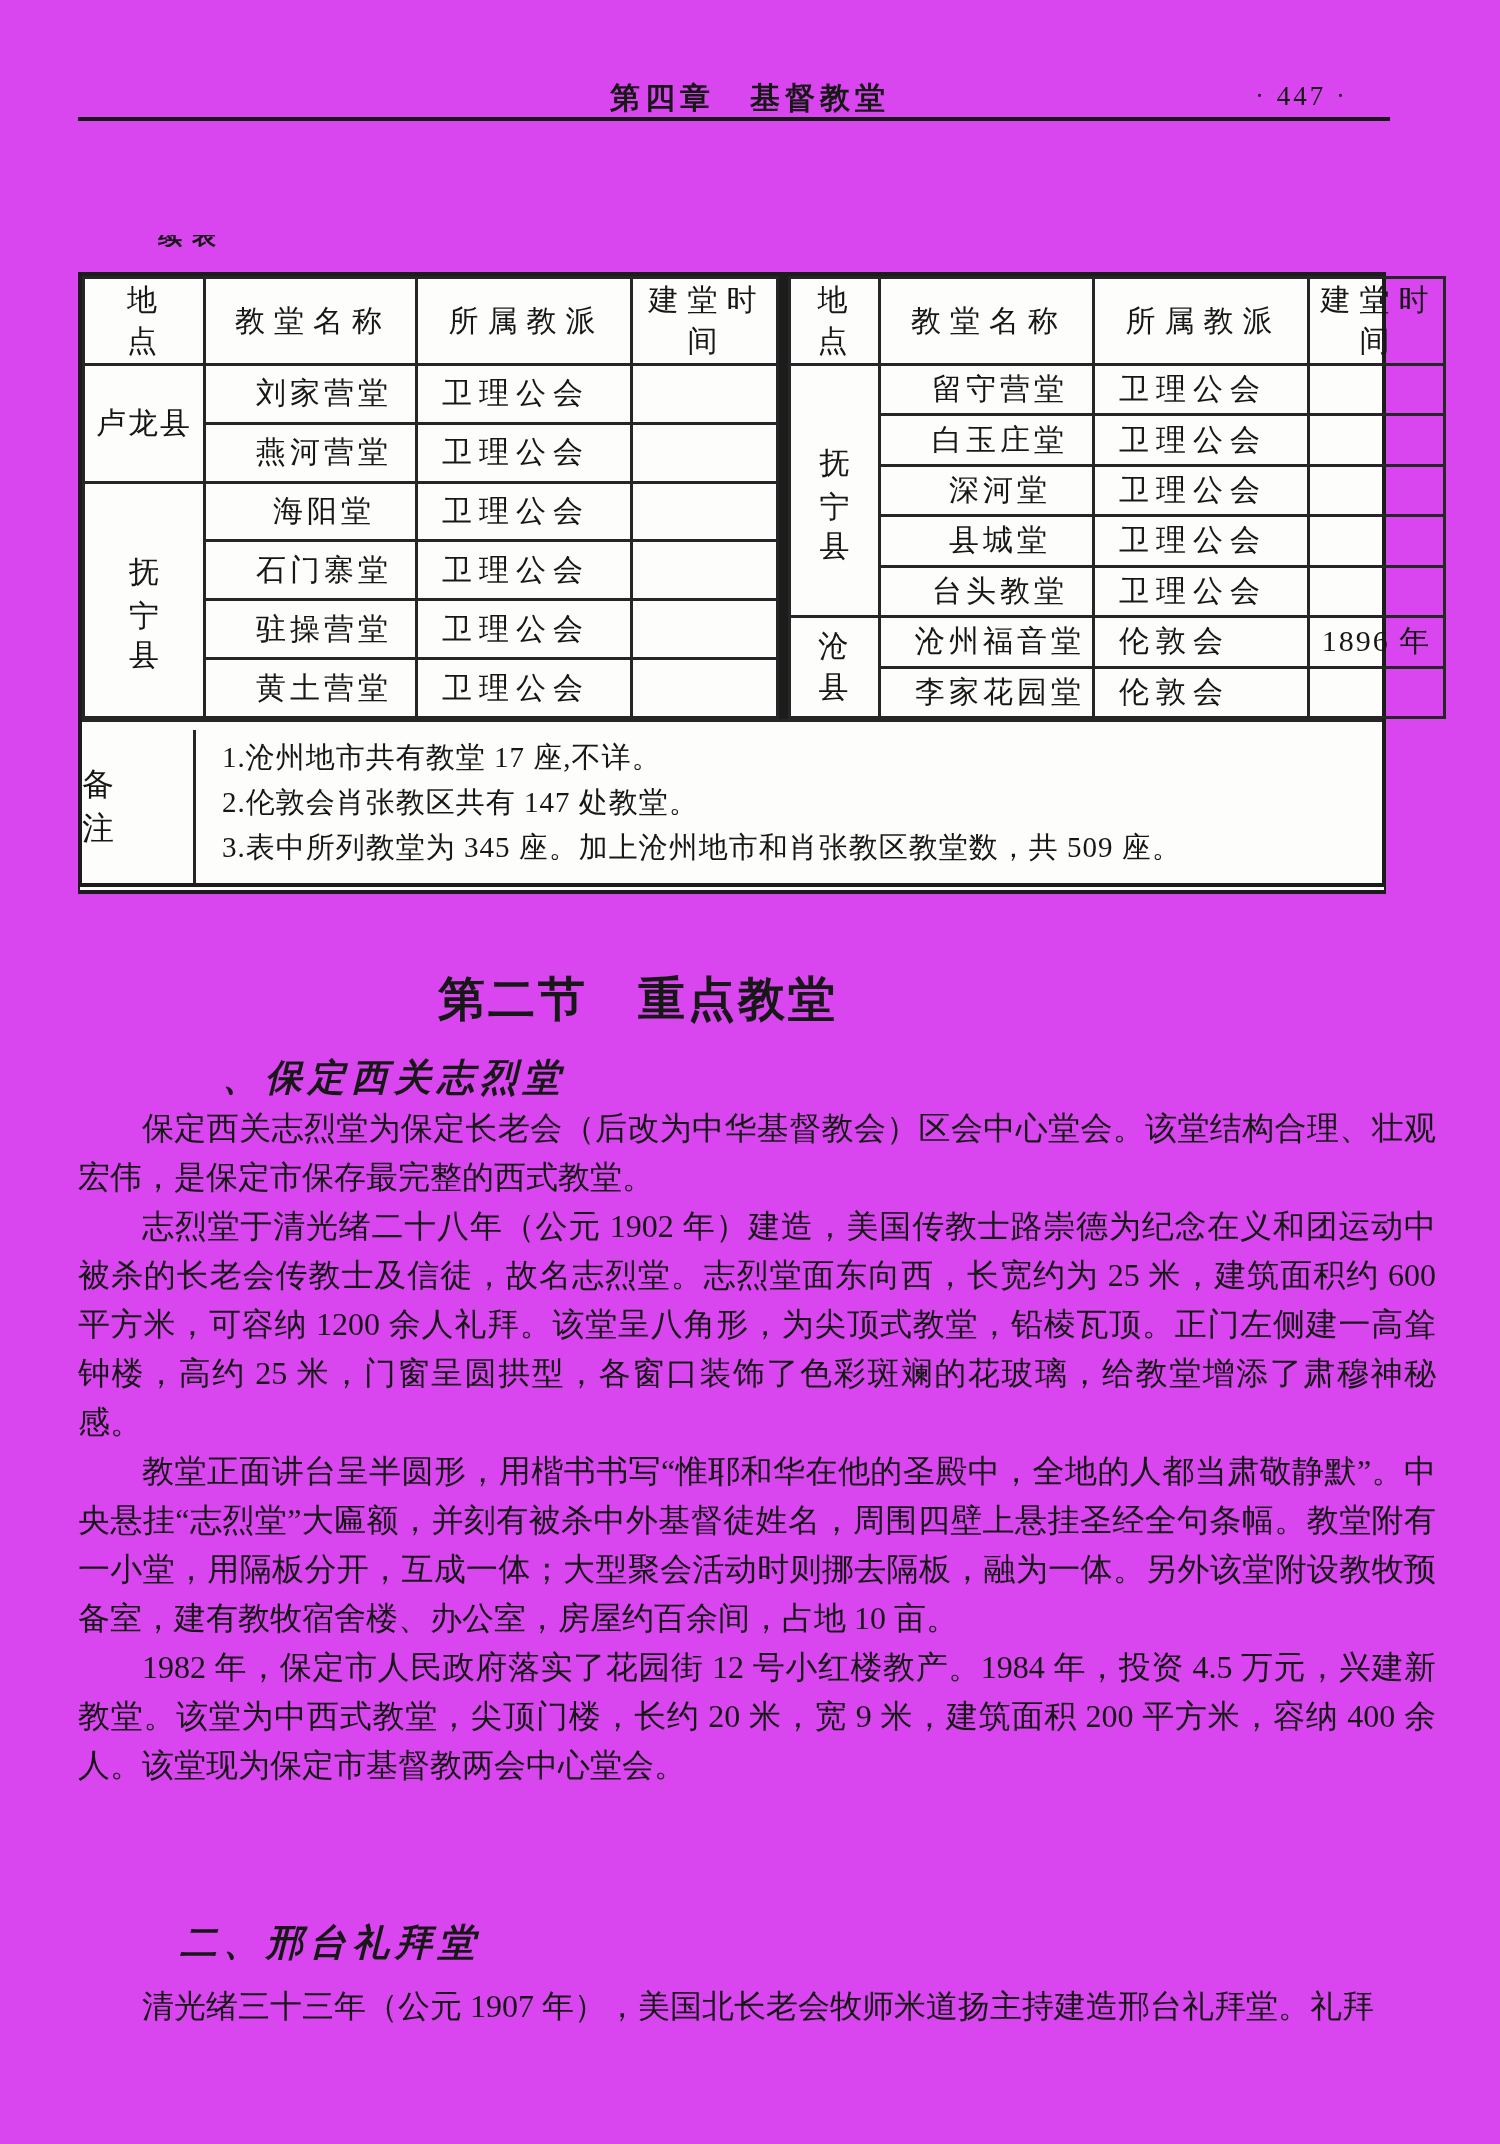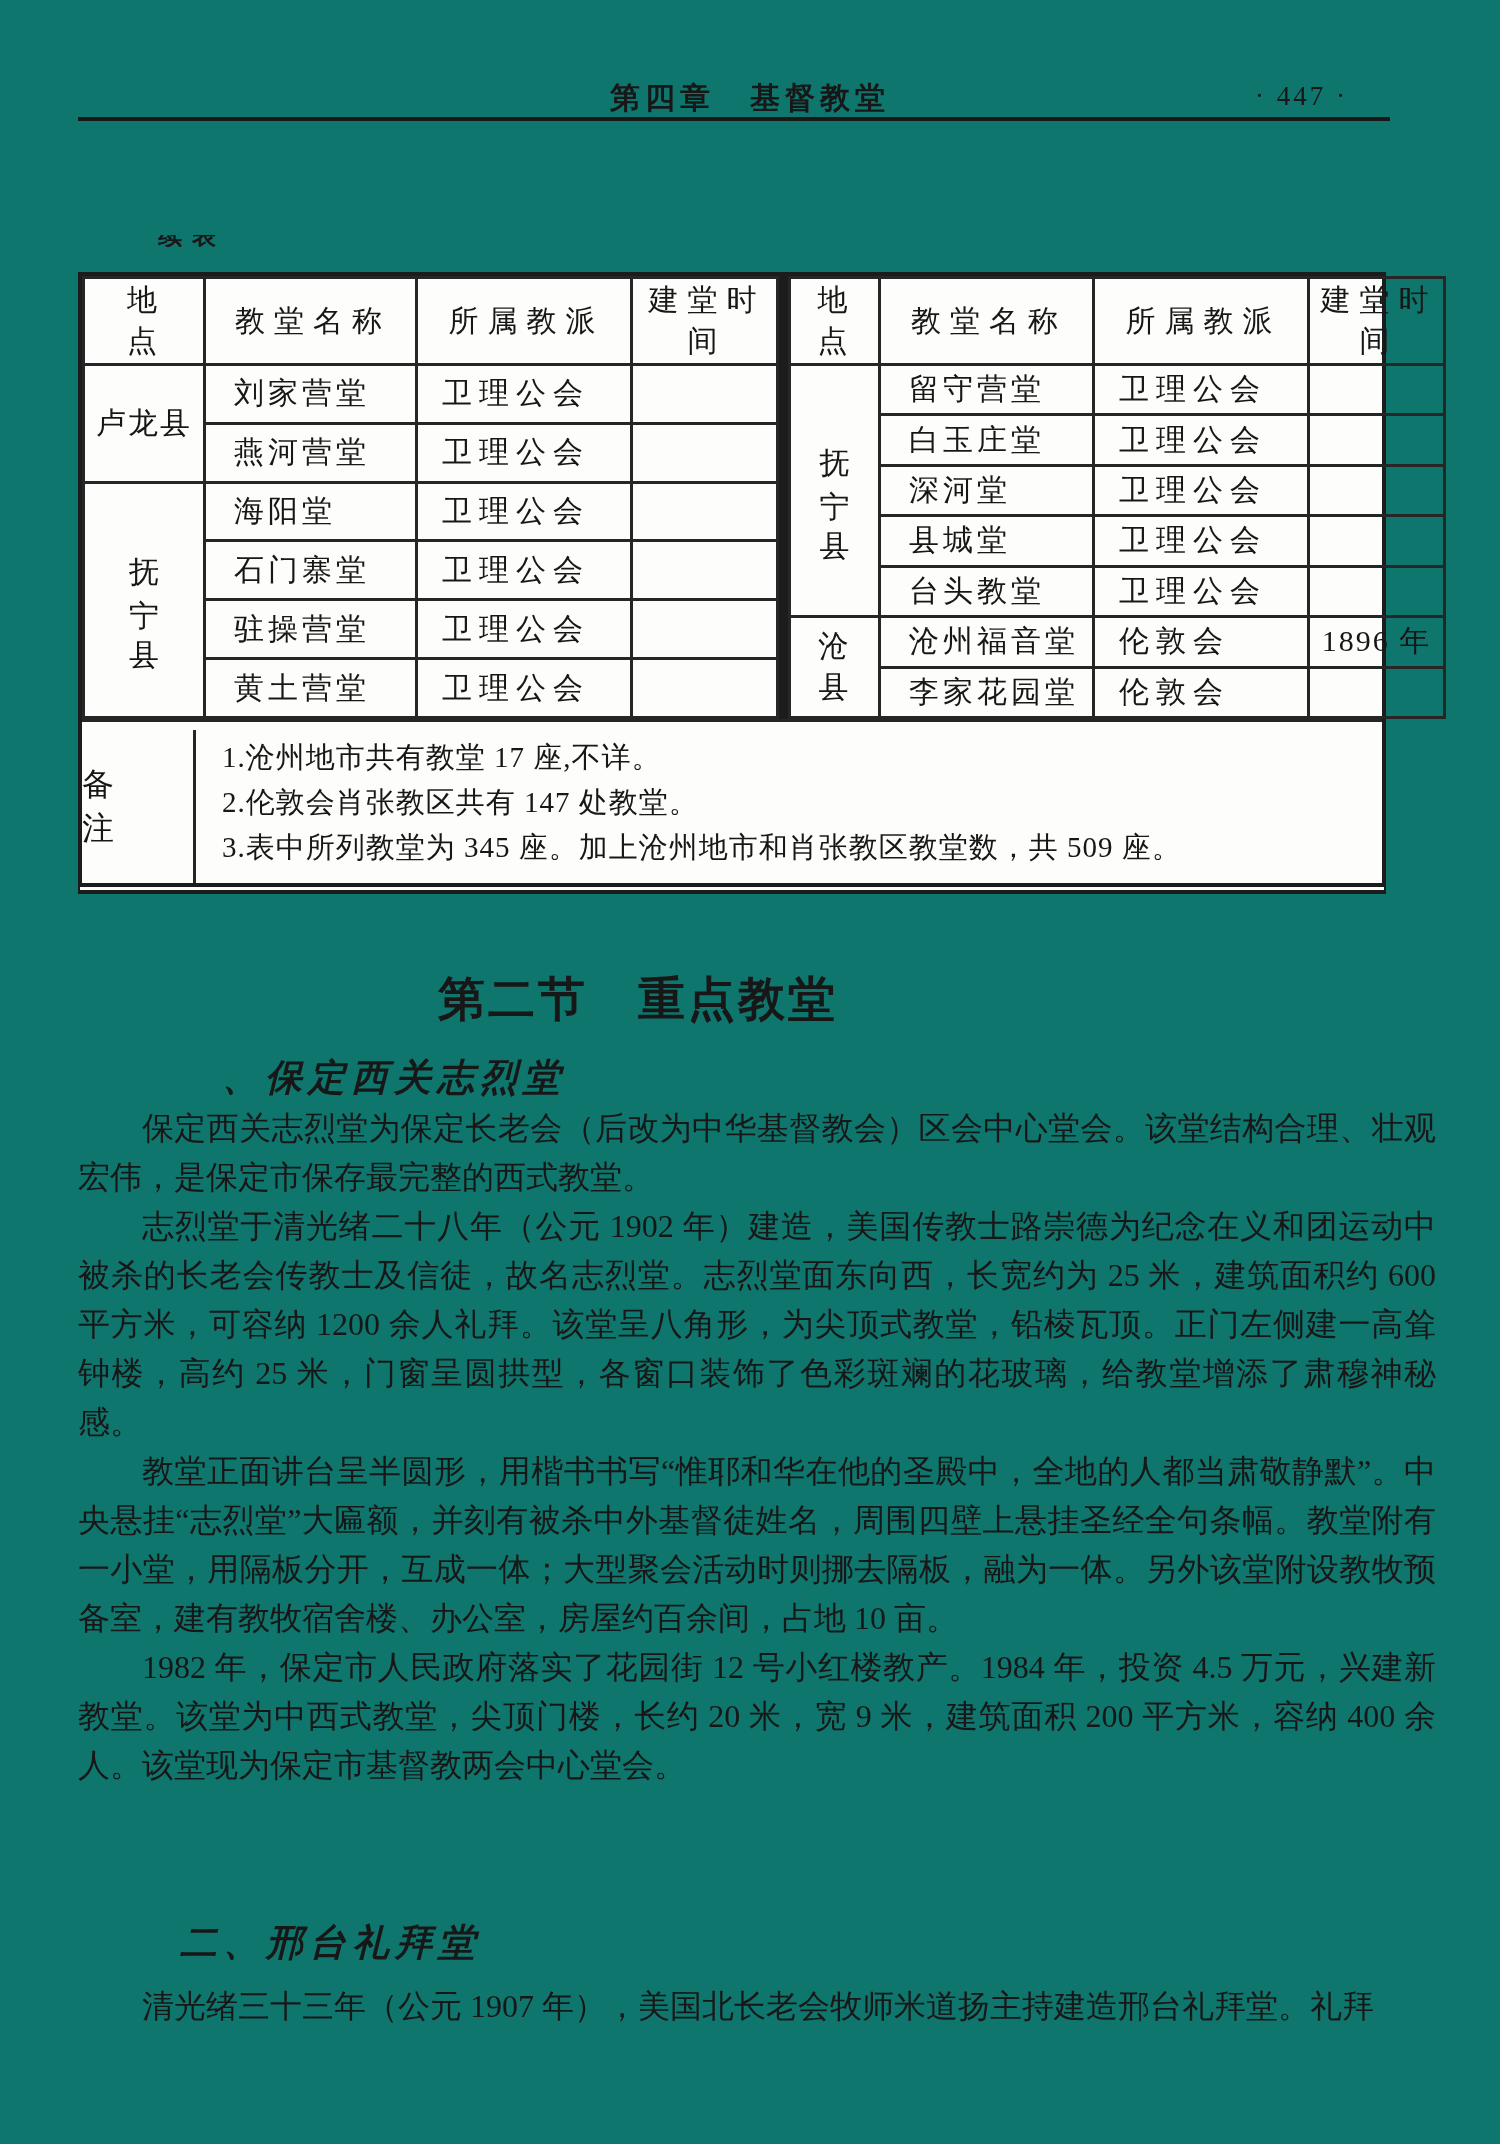--- a/index.html
+++ b/index.html
@@ -1,20 +1,20 @@
 <!DOCTYPE html>
 <html><head>
 <meta charset="utf-8">
 <style>
   html,body{margin:0;padding:0;background:#9a9a9a;}
   .page{
     position:relative;
     width:1500px;height:2144px;
     margin:0 auto;
-    background:#0f766e;
+    background:#d946ef;
     font-family:"Liberation Serif","DejaVu Serif",serif;
     color:#171717;
     overflow:hidden;
   }
   
   .hdr-title{
     position:absolute;top:78px;left:0;width:1500px;
     text-align:center;font-size:30px;font-weight:bold;letter-spacing:5px;
   }
   .hdr-page{
@@ -41,21 +41,21 @@
     background:#fdfdfb;
   }
   .tables{display:flex;}
   .t-div{width:9px;background:#1c1c1c;flex:none;}
   table{border-collapse:collapse;table-layout:fixed;}
   td{border:3px solid #262626;font-size:30px;overflow:hidden;}
   .t-left{width:663px;height:443px;}
   .t-right{width:624px;height:443px;}
   tr.hdr-row{height:63px;}
   tr.hdr-row td{text-align:center;letter-spacing:9px;padding-left:6px;}
-  td.name{text-align:left;padding-left:28px;letter-spacing:4px;}
+  td.name{text-align:center;padding-left:28px;letter-spacing:4px;}
   td.den{text-align:left;padding-left:24px;letter-spacing:7px;}
   td.year{text-align:center;letter-spacing:2px;}
   td.loc{text-align:center;vertical-align:middle;letter-spacing:2px;}
   .vert{
     display:inline-block;
     writing-mode:vertical-lr;text-orientation:upright;
     letter-spacing:42px;line-height:1;
     margin:0 auto;
   }
   

